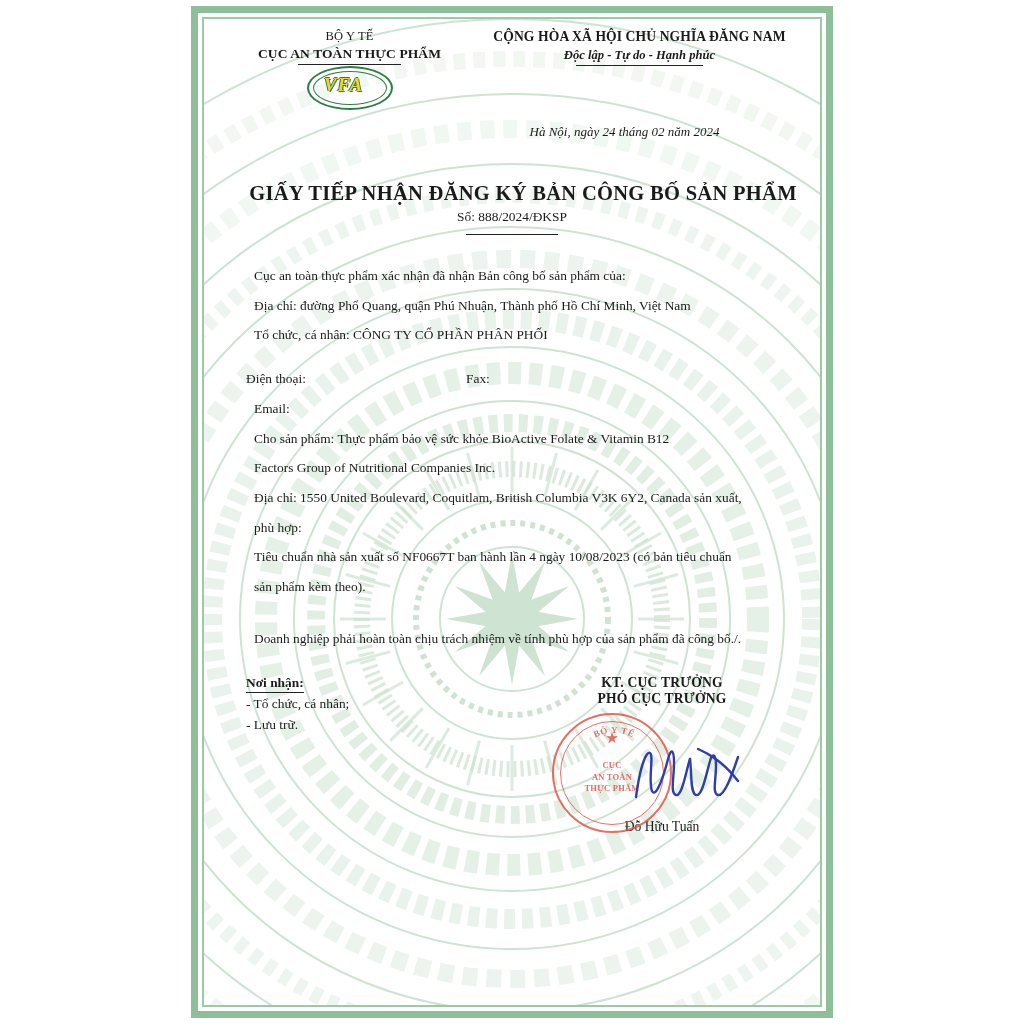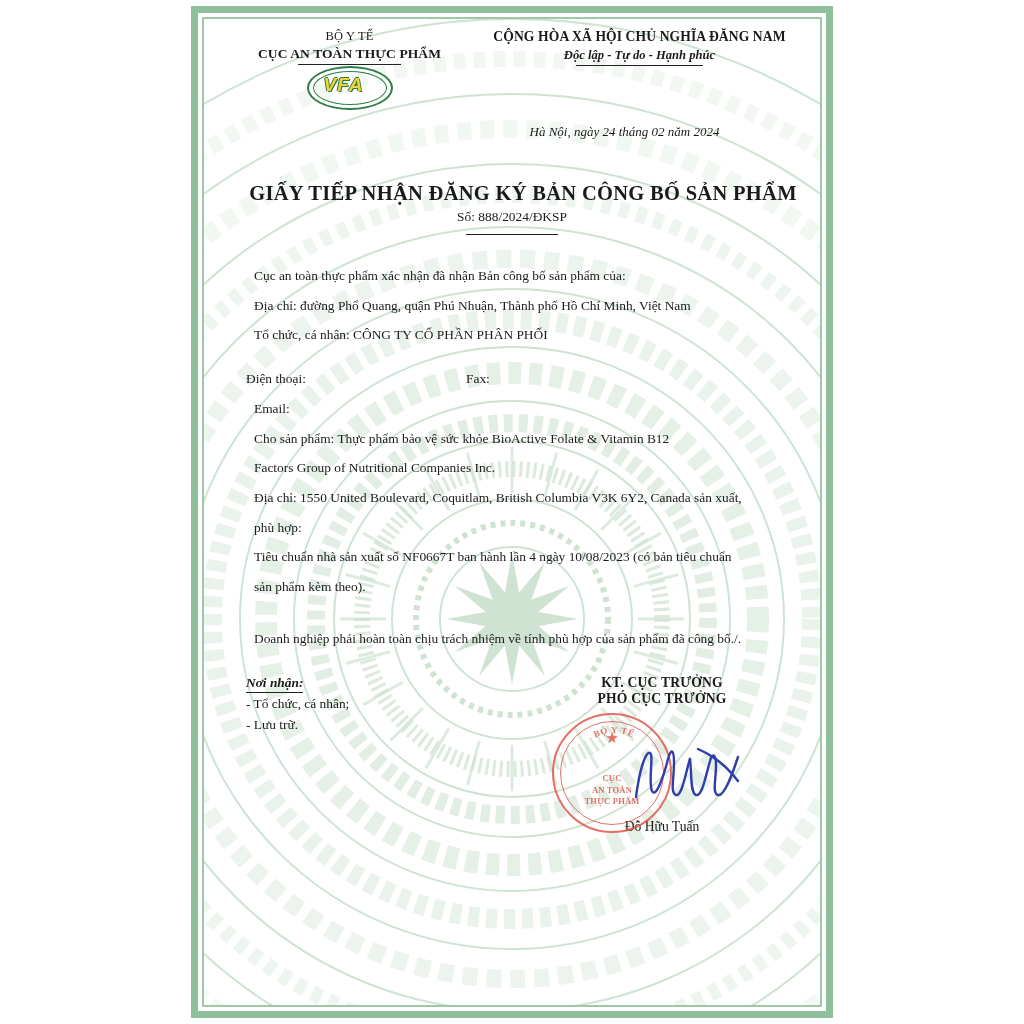--- a/index.html
+++ b/index.html
@@ -132,21 +132,21 @@
     left: 6px; top: 5px;
     width: 74px; height: 34px;
     border: 1.5px solid #2e7d46;
     border-radius: 50%;
     box-sizing: border-box;
   }
   .logo .vfa {
     position: absolute;
     left: 0; right: 12px; top: 8px;
     text-align: center;
-    font-family: Liberation Sans, sans-serif;
+    font-family: Liberation Serif, serif;
     font-weight: bold;
     font-style: italic;
     font-size: 19px;
     color: #f2d23a;
     text-shadow: 0 0 1px #2e7d46, 1px 1px 0 #2e7d46, -1px 0 0 #2e7d46, 0 -1px 0 #2e7d46;
     letter-spacing: 1px;
   }
 
   .place-date {
     text-align: center;
@@ -194,21 +194,20 @@
 
   
   .sign-area {
     display: flex;
     margin: 26px 42px 0 42px;
     font-size: 13.4px;
   }
   .recv { width: 300px; }
   .recv-title {
     font-weight: bold;
-    font-style: italic;
     position: relative;
     display: inline-block;
     text-align: center;
   }
   .recv-title:after {
     content: "";
     position: absolute;
     left: 0; right: 0; bottom: -2px;
     border-bottom: 1.1px solid #222;
   }
@@ -257,21 +256,21 @@
   .stamp .star {
     position: absolute;
     left: 50%; top: 16px;
     transform: translateX(-50%);
     color: #e2574c;
     font-size: 15px;
     line-height: 1;
   }
   .stamp .stamp-text {
     position: absolute;
-    left: 0; right: 0; top: 58px;
+    left: 0; right: 0; top: 45px;
     text-align: center;
     color: #e2574c;
     font-size: 8.5px;
     font-weight: bold;
     line-height: 1.35;
     letter-spacing: .2px;
   }
   .stamp .arc {
     position: absolute;
     left: 0; top: 0;

